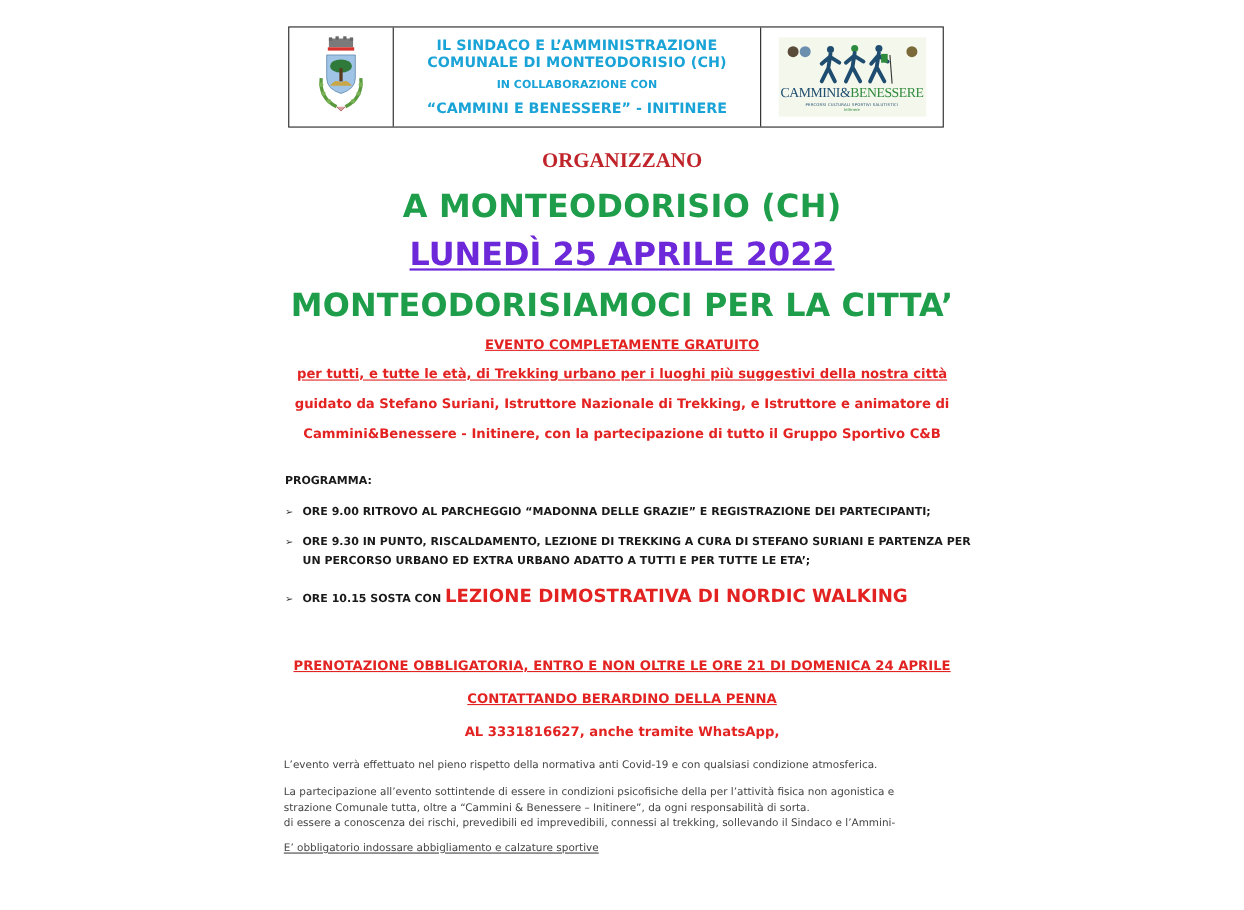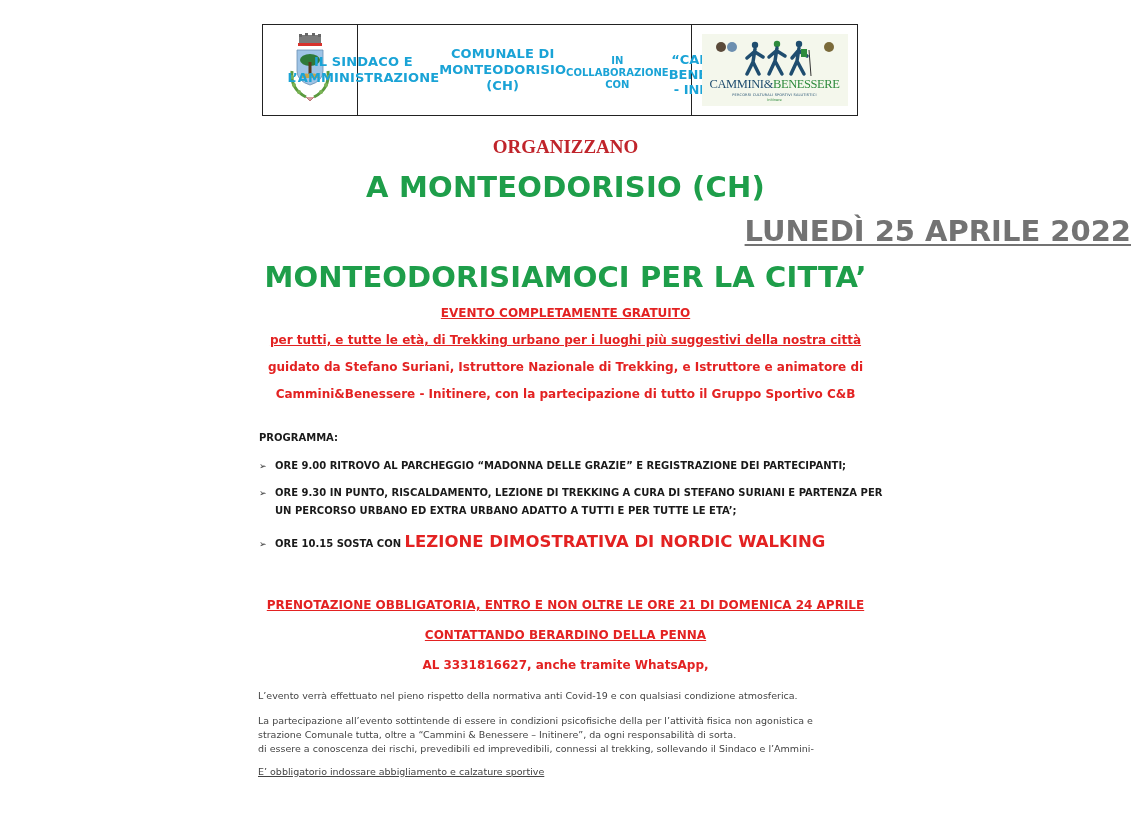--- a/index.html
+++ b/index.html
@@ -3,39 +3,39 @@
   <meta charset="utf-8">
   <style>
     html, body { margin: 0; padding: 0; background: #ffffff; }
     body { width: 1131px; height: 827px; position: relative; overflow: hidden; font-family: "DejaVu Sans", "Liberation Sans", sans-serif; }
     .page { position: absolute; left: 0; top: 0; width: 1131px; height: 827px; }
 
     
     .header-table { position: absolute; left: 262px; top: 24px; width: 596px; height: 92px; border: 1.5px solid #222; box-sizing: border-box; display: flex; }
     .cell { height: 100%; box-sizing: border-box; }
     .cell-left { width: 95px; border-right: 1.5px solid #222; display: flex; align-items: center; justify-content: center; }
-    .cell-mid { width: 334px; border-right: 1.5px solid #222; display: flex; flex-direction: row; align-items: center; justify-content: center; color: #1aa3d6; font-weight: bold; text-align: center; }
+    .cell-mid { width: 334px; border-right: 1.5px solid #222; display: flex; flex-direction: column; align-items: center; justify-content: center; color: #1aa3d6; font-weight: bold; text-align: center; }
     .cell-right { flex: 1; display: flex; align-items: center; justify-content: center; }
     .hdr-l1, .hdr-l2 { font-size: 13px; line-height: 16px; letter-spacing: 0.1px; }
     .hdr-l3 { font-size: 10px; margin-top: 6px; line-height: 12px; }
     .hdr-l4 { font-size: 13px; margin-top: 8px; line-height: 15px; }
 
-    .logo-cb { width: 146px; height: 72px; background: #f4f7ec; position: relative; display: flex; flex-direction: column; align-items: center; }
+    .logo-cb { width: 134px; height: 72px; background: #f4f7ec; position: relative; display: flex; flex-direction: column; align-items: center; }
     .logo-cb .figs { margin-top: 4px; }
     .logo-cb .brand { font-family: "Liberation Serif", serif; font-size: 12.5px; font-weight: normal; letter-spacing: -0.4px; margin-top: -1px; }
     .brand .p1 { color: #1f4d6f; }
     .brand .p2 { color: #2e8b3d; }
     .logo-cb .tag { font-size: 3.5px; color: #1f4d6f; letter-spacing: 0.2px; margin-top: 1px; }
     .logo-cb .tag2 { font-size: 3.5px; color: #2e8b3d; margin-top: 1px; }
 
     
     .center { position: absolute; left: 0; width: 1131px; text-align: center; white-space: nowrap; }
     .organizzano { top: 136px; font-family: "Liberation Serif", serif; font-weight: bold; font-size: 19px; color: #c0242b; }
     .city { top: 170px; font-weight: bold; font-size: 29px; color: #1e9e4a; letter-spacing: 0.2px; }
-    .date { top: 214px; font-weight: bold; font-size: 29px; color: #737373; text-decoration: underline; text-decoration-thickness: 2px; text-underline-offset: 3px; text-align: right; }
+    .date { top: 214px; font-weight: bold; font-size: 29px; color: #6d28d9; text-decoration: underline; text-decoration-thickness: 2px; text-underline-offset: 3px; }
     .slogan { top: 260px; font-weight: bold; font-size: 29px; color: #1e9e4a; letter-spacing: 0.1px; }
     .free { top: 306px; font-weight: bold; font-size: 12px; color: #e32222; text-decoration: underline; }
     .desc1 { top: 333px; font-weight: bold; font-size: 12px; color: #e32222; text-decoration: underline; }
     .desc2 { top: 360px; font-weight: bold; font-size: 12px; color: #e32222; }
     .desc3 { top: 387px; font-weight: bold; font-size: 12px; color: #e32222; }
 
     .prog-title { position: absolute; left: 259px; top: 432px; font-weight: bold; font-size: 10px; color: #1a1a1a; }
     .prog-item { position: absolute; left: 259px; font-weight: bold; font-size: 10px; color: #1a1a1a; line-height: 17px; white-space: nowrap; }
     .prog-item .arrow { display: inline-block; width: 16px; font-size: 9px; color: #333; }
     .prog-item .cont { padding-left: 16px; display: block; }

